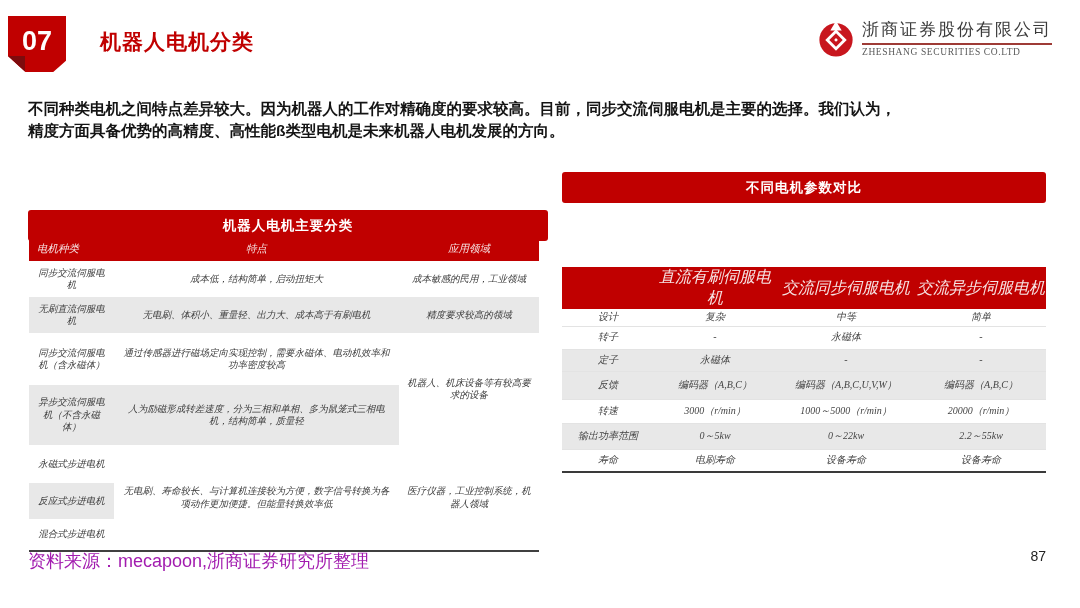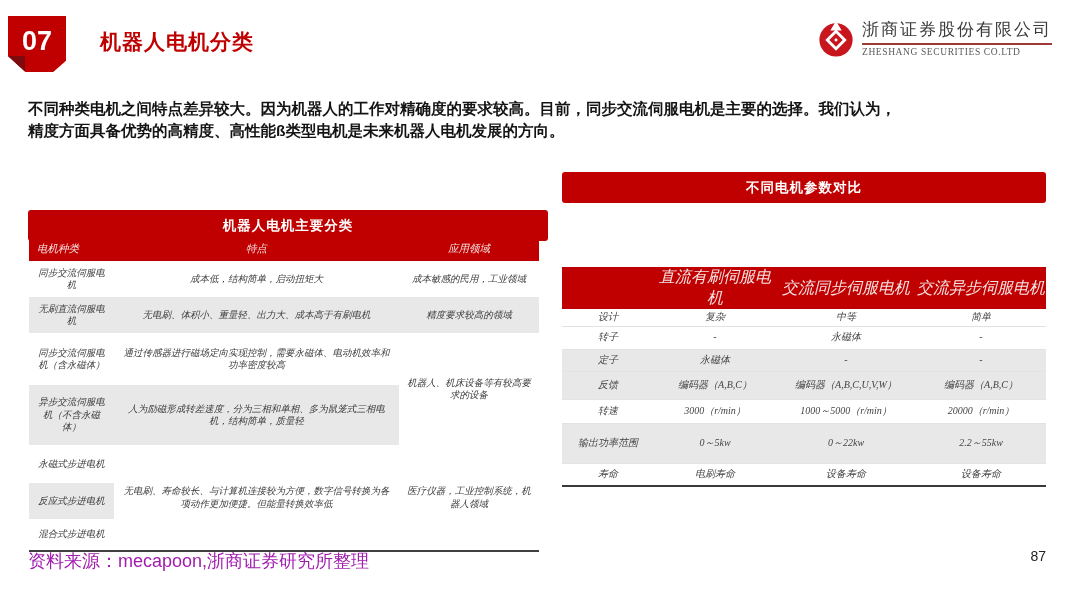--- a/index.html
+++ b/index.html
@@ -203,21 +203,21 @@
         <td class="kai shade">编码器（A,B,C）</td>
         <td class="kai shade">编码器（A,B,C,U,V,W）</td>
         <td class="kai shade">编码器（A,B,C）</td>
       </tr>
       <tr style="height:24px">
         <td class="kai">转速</td>
         <td class="kai">3000（r/min）</td>
         <td class="kai">1000～5000（r/min）</td>
         <td class="kai">20000（r/min）</td>
       </tr>
-      <tr style="height:40px">
+      <tr style="height:26px">
         <td class="kai shade">输出功率范围</td>
         <td class="kai shade">0～5kw</td>
         <td class="kai shade">0～22kw</td>
         <td class="kai shade">2.2～55kw</td>
       </tr>
       <tr style="height:23px">
         <td class="kai">寿命</td>
         <td class="kai">电刷寿命</td>
         <td class="kai">设备寿命</td>
         <td class="kai">设备寿命</td>

